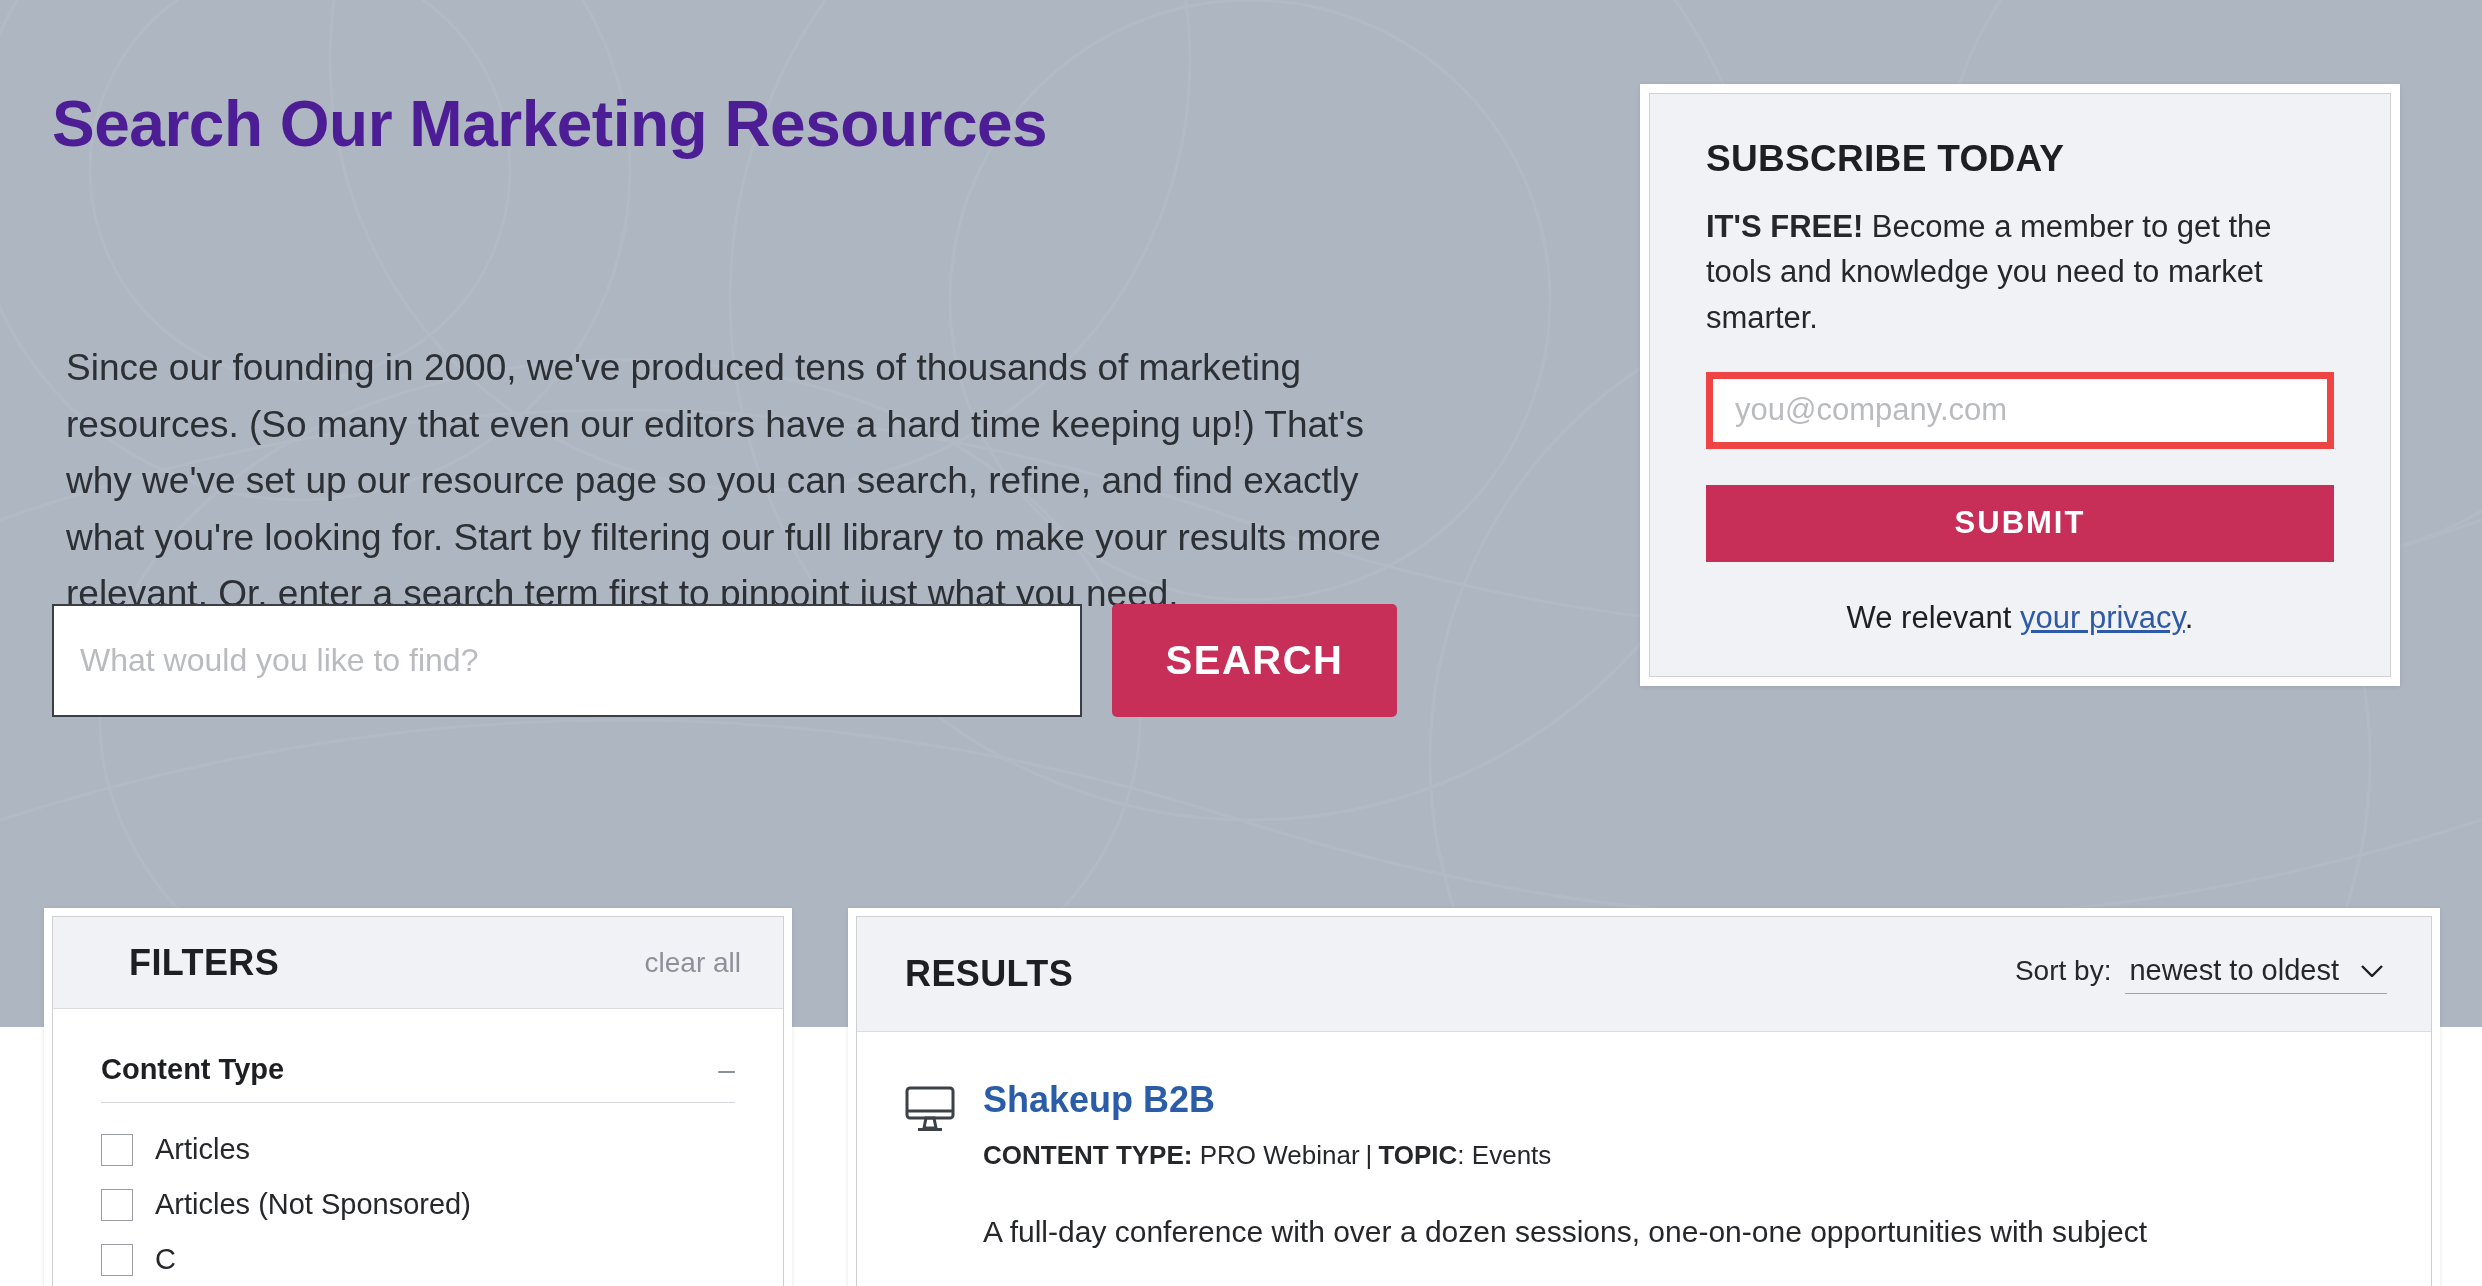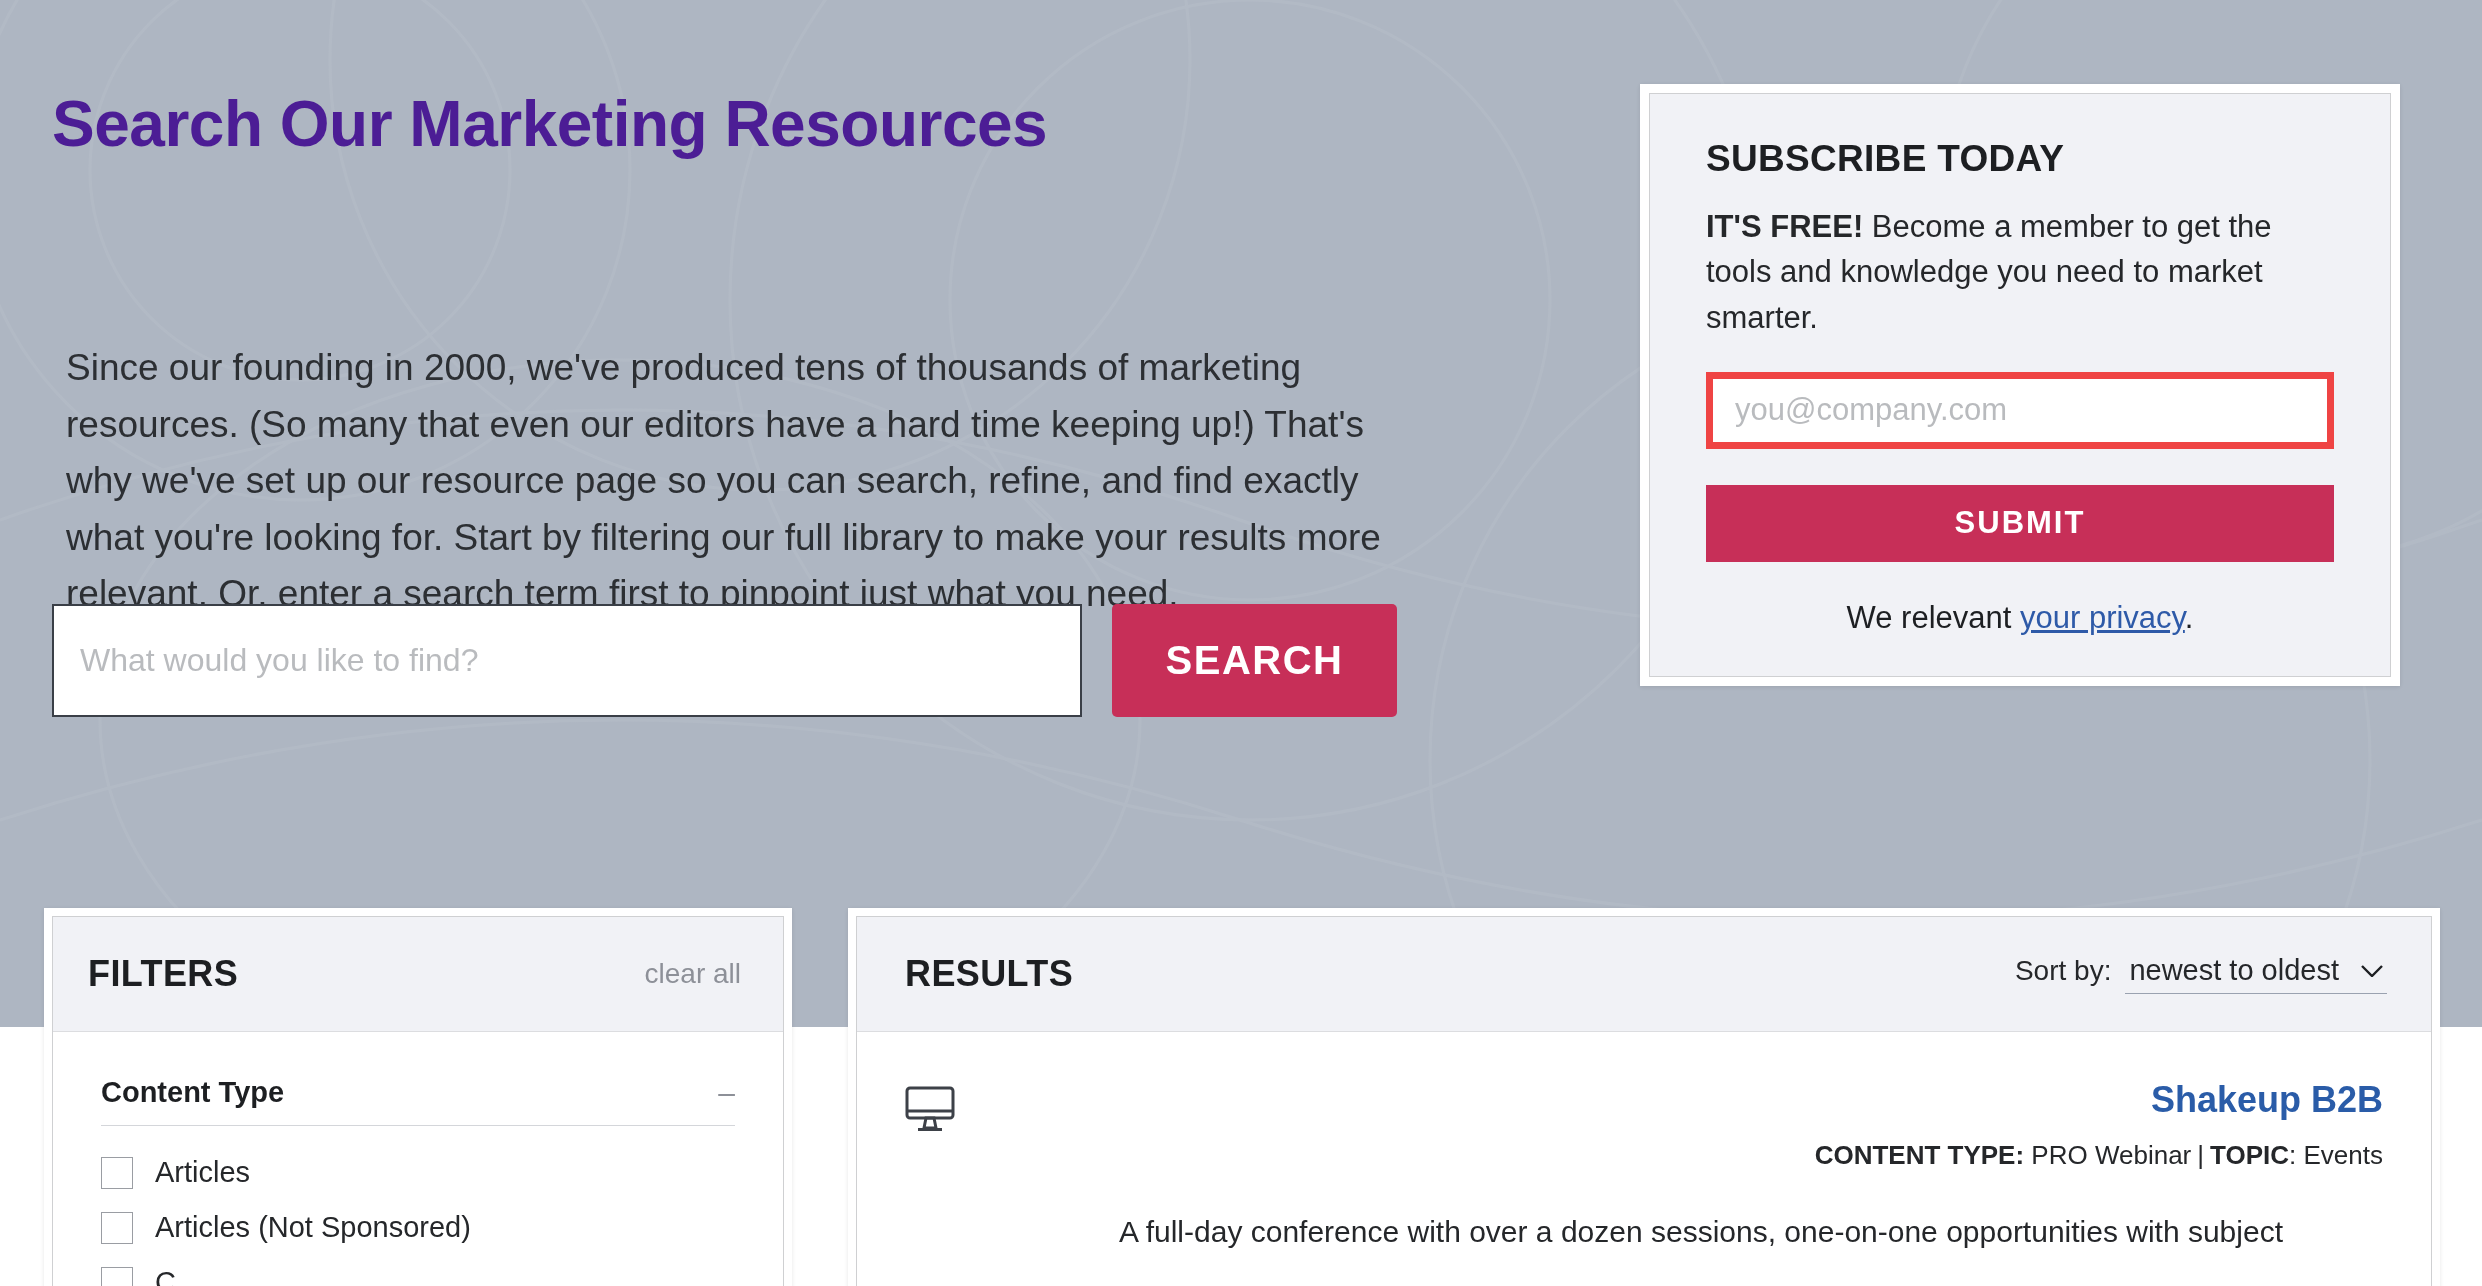--- a/index.html
+++ b/index.html
@@ -179,25 +179,25 @@
   .filters-inner {
     border: 1px solid #cfd0d2;
     border-bottom: none;
     height: 100%;
     background: #ffffff;
     overflow: hidden;
   }
   .filters-head {
     background: #f1f2f6;
     border-bottom: 1px solid #dcdde0;
-    height: 115px;
+    height: 92px;
     display: flex;
     align-items: center;
     justify-content: space-between;
-    padding: 0 42px 0 35px;
+    padding: 0 42px 0 76px;
   }
   .filters-title {
     font-size: 36px;
     font-weight: 700;
     color: #1d1f22;
     letter-spacing: 0.4px;
   }
   .clear-all {
     font-size: 28px;
     color: #8d9098;
@@ -288,21 +288,21 @@
     border-bottom: 1px solid #9aa2b0;
     padding: 0 4px 6px 4px;
     cursor: pointer;
   }
   .sort-value { font-size: 29px; color: #25272a; }
   .chev { display: block; width: 22px; height: 12px; }
 
   .results-body { padding: 48px 48px 0 48px; }
   .result-item { display: flex; gap: 28px; }
   .result-icon { flex: 0 0 auto; padding-top: 6px; }
-  .result-main { flex: 1 1 auto; text-align: right; }
+  .result-main { flex: 1 1 auto; }
   .result-title {
     font-size: 36px;
     font-weight: 700;
     color: #2a5ca8;
     cursor: pointer;
     line-height: 1.1;
     margin-bottom: 20px;
   }
   .result-meta {
     font-size: 26px;

